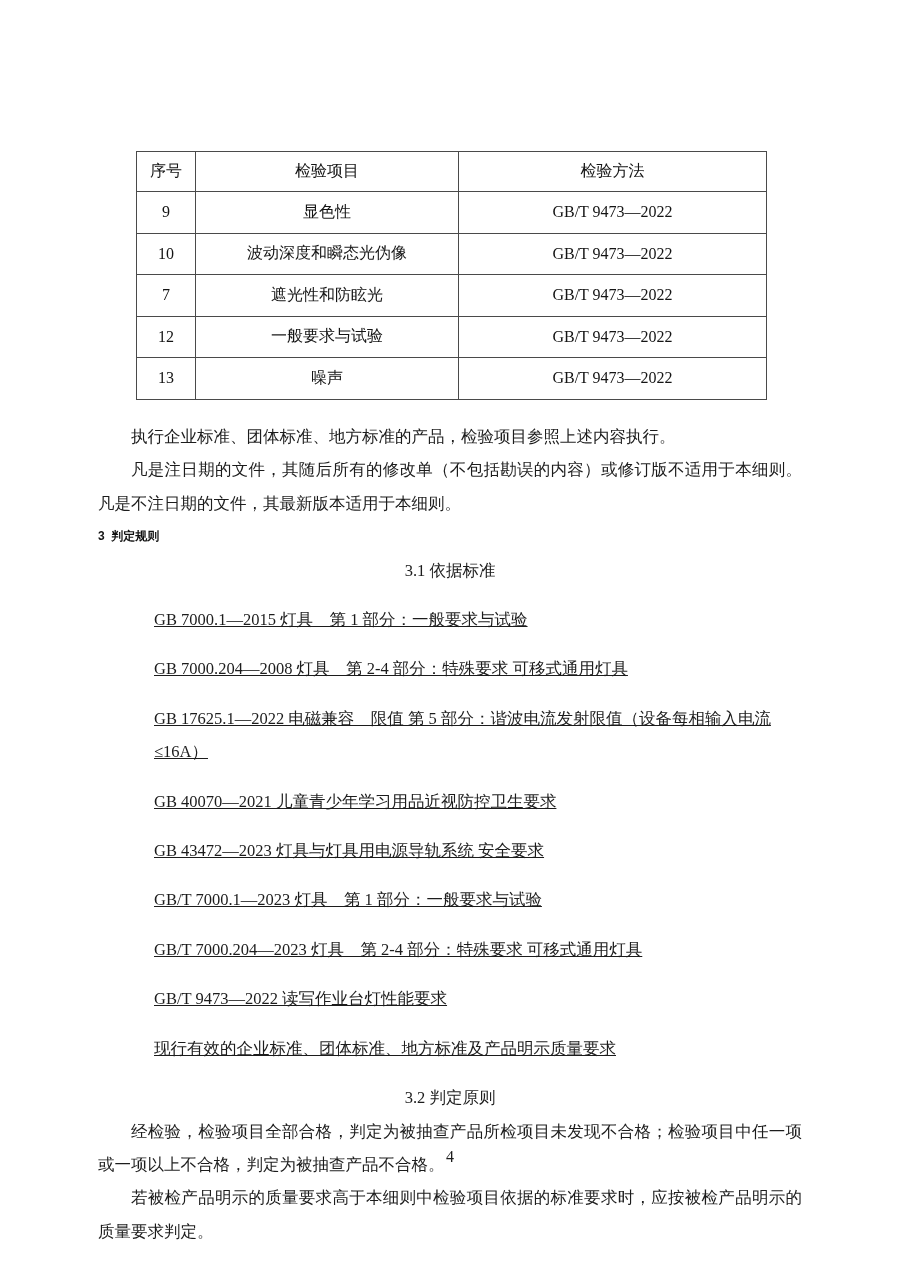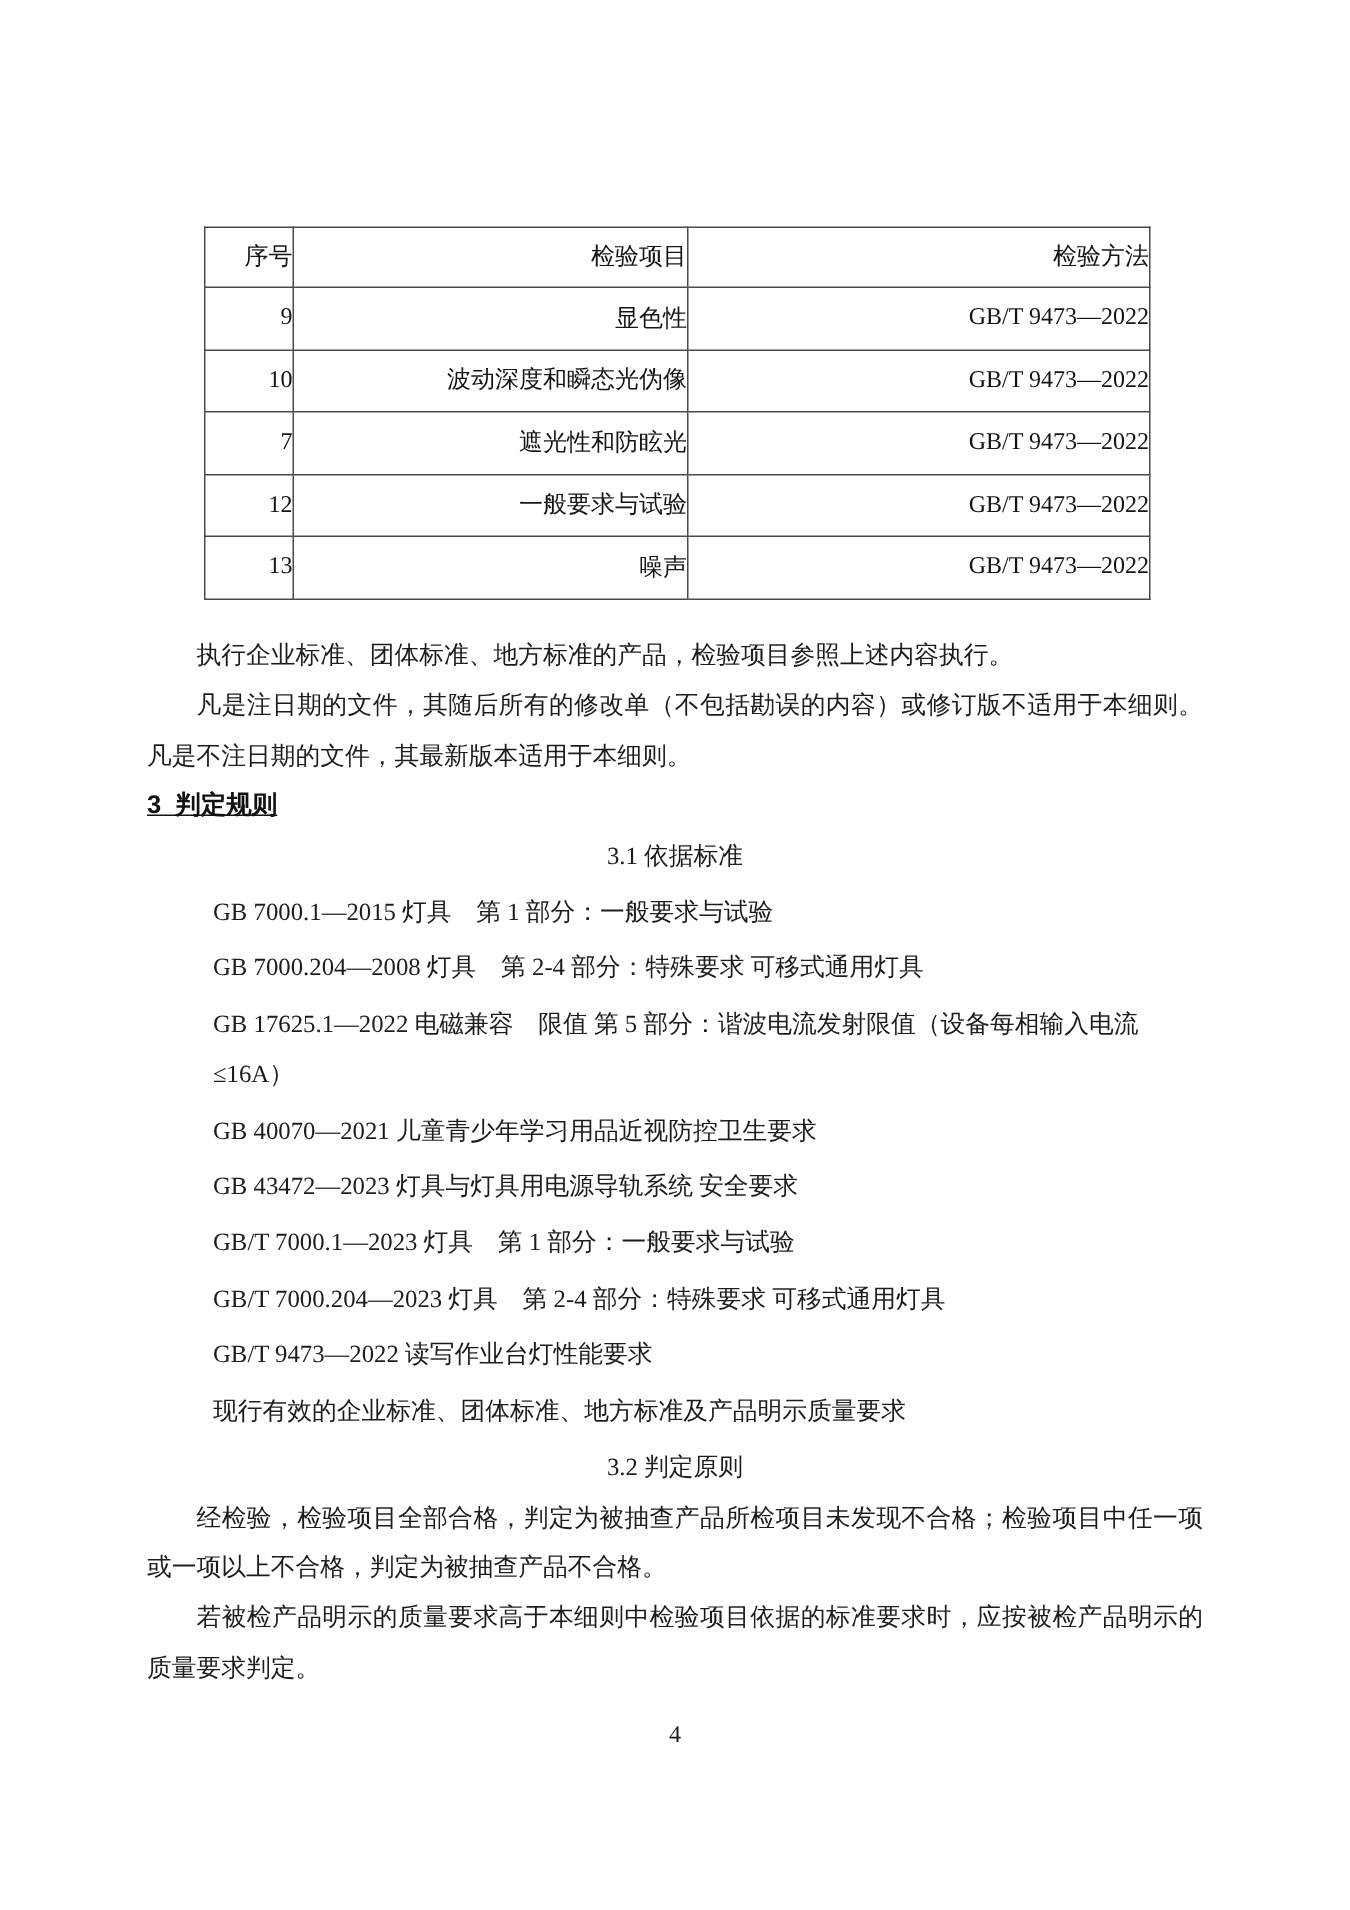--- a/index.html
+++ b/index.html
@@ -18,21 +18,21 @@
     left: 136px;
     top: 151px;
     width: 630px;
     border-collapse: collapse;
     table-layout: fixed;
     font-size: 16px;
     color: #141414;
   }
   .doc-table th, .doc-table td {
     border: 1.5px solid #4a4a4a;
-    text-align: right;
+    text-align: center;
     vertical-align: middle;
     font-weight: normal;
     padding: 0;
     overflow: hidden;
     margin-left: 24px;
   }
   .doc-table thead tr { height: 40px; }
   .doc-table tbody tr { height: 41.5px; }
   .col-no     { width: 59px;  }
   .col-item   { width: 263px; }
@@ -47,32 +47,32 @@
     line-height: 33.4px;
     text-align: justify;
     color: #1c1c1c;
   }
   .body p { margin: 0; }
   .para-indent { text-indent: 33px; }
   .section-heading {
     margin: 41px 0 0 0;
     font-family: "Liberation Sans", "DejaVu Sans", sans-serif;
     font-weight: bold;
-    font-size: 17px;
+    font-size: 12px;
     text-align: left;
     white-space: pre-wrap;
     color: #111111;
-    text-decoration: underline;
   }
   .sub-heading { text-align: center; }
   .standards p {
-    margin: 4px;
+    margin: 16px;
     padding-left: 40px;
     text-align: left;
     white-space: pre-wrap;
+    text-decoration: underline;
   }
   
   .pagenum {
     position: absolute;
     top: 1146px;
     left: 0;
     width: 900px;
     text-align: center;
     font-size: 16px;
     line-height: 22px;

